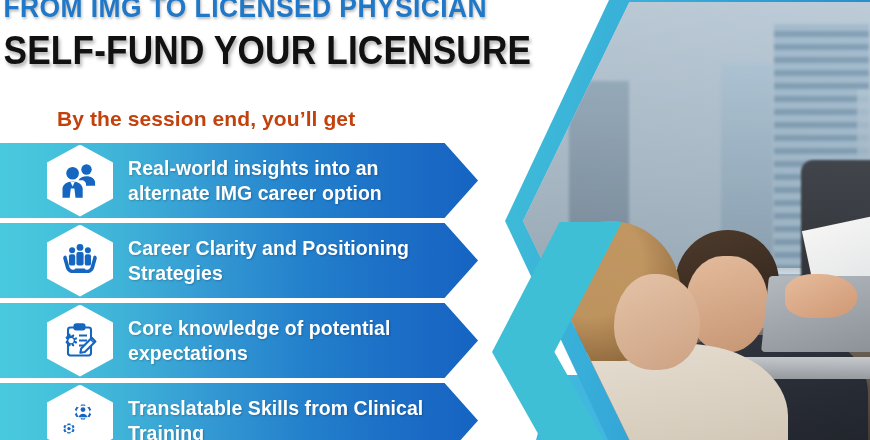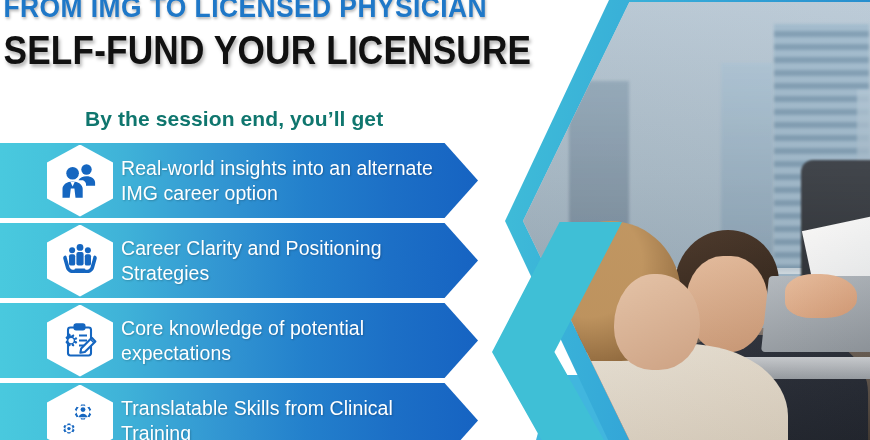--- a/index.html
+++ b/index.html
@@ -209,25 +209,24 @@
     margin-top: 8px;
     line-height: 1.0;
   }
 
   
   .subtitle {
     position: absolute;
     left: 57px; top: 107px;
     font-size: 21px;
     font-weight: 700;
-    color: #0f766e;
+    color: #c2410c;
     letter-spacing: .1px;
     z-index: 5;
     white-space: nowrap;
-    margin-left: 28px;
   }
 
   
   .bullets {
     position: absolute;
     left: 0; top: 143px;
     width: 480px;
     z-index: 3;
   }
   .bar {
@@ -247,24 +246,24 @@
     position: relative;
     flex: 0 0 auto;
     margin-left: 47px;
     width: 66px; height: 72px;
     background: #ffffff;
     clip-path: polygon(50% 0%, 100% 25%, 100% 75%, 50% 100%, 0% 75%, 0% 25%);
     display: flex; align-items: center; justify-content: center;
   }
   .hex svg { display: block; }
   .bar-text {
-    margin-left: 8px;
+    margin-left: 15px;
     color: #ffffff;
     font-size: 19.5px;
-    font-weight: 400;
+    font-weight: 700;
     line-height: 1.28;
     letter-spacing: .05px;
     text-shadow: 1px 1px 2px rgba(0,0,0,.22);
     max-width: 330px;
   }
 </style>
 </head>
 <body>
 
 <div class="banner">

